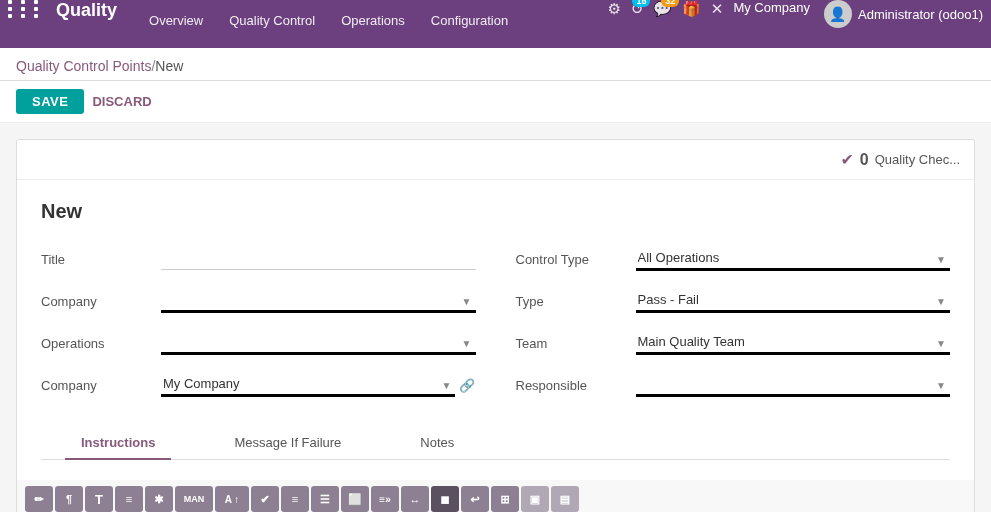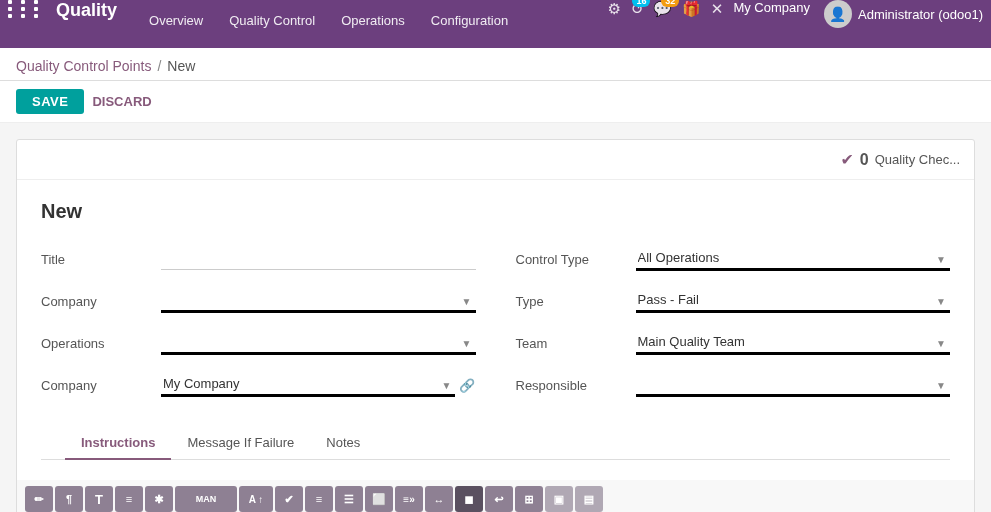--- a/index.html
+++ b/index.html
@@ -87,21 +87,21 @@
       border-radius: 50%;
       display: flex; align-items: center; justify-content: center;
       color: #666; font-size: 14px;
     }
 
     
     .breadcrumb-bar {
       padding: 10px 16px 6px;
       display: flex;
       align-items: center;
-      gap: 6px;
+      gap: 0;
       background: white;
       border-bottom: 1px solid #ddd;
     }
     .breadcrumb-link {
       color: #875a7b;
       cursor: pointer;
       font-size: 14px;
       text-decoration: none;
     }
     .breadcrumb-sep { color: #888; font-size: 14px; }
@@ -239,20 +239,21 @@
       cursor: pointer;
       text-decoration: none;
     }
 
     
     .tabs-bar {
       display: flex;
       border-bottom: 1px solid #ddd;
       margin: 16px 0 0;
       padding: 0 24px;
+      gap: 47px;
     }
     .tab-item {
       padding: 8px 16px;
       font-size: 13px;
       color: #555;
       cursor: pointer;
       border-bottom: 2px solid transparent;
       margin-bottom: -1px;
     }
     .tab-item.active {
@@ -453,21 +454,21 @@
       </div>
 
     </div>
 
     <div class="editor-toolbar">
       <div class="toolbar-btn medium">✏</div>
       <div class="toolbar-btn medium">¶</div>
       <div class="toolbar-btn medium" style="font-size:13px;">T</div>
       <div class="toolbar-btn medium">≡</div>
       <div class="toolbar-btn medium">✱</div>
-      <div class="toolbar-btn medium" style="font-size:9px;width:62px;">MAN</div>
+      <div class="toolbar-btn medium" style="font-size:9px;width:38px;">MAN</div>
       <div class="toolbar-btn medium" style="font-size:10px;width:34px;">A ↑</div>
       <div class="toolbar-btn medium">✔</div>
       <div class="toolbar-btn medium">≡</div>
       <div class="toolbar-btn medium">☰</div>
       <div class="toolbar-btn medium">⬜</div>
       <div class="toolbar-btn medium" style="font-size:10px;">≡»</div>
       <div class="toolbar-btn medium">↔</div>
       <div class="toolbar-btn" style="background:#5a5060;">◼</div>
       <div class="toolbar-btn medium">↩</div>
       <div class="toolbar-btn medium">⊞</div>

